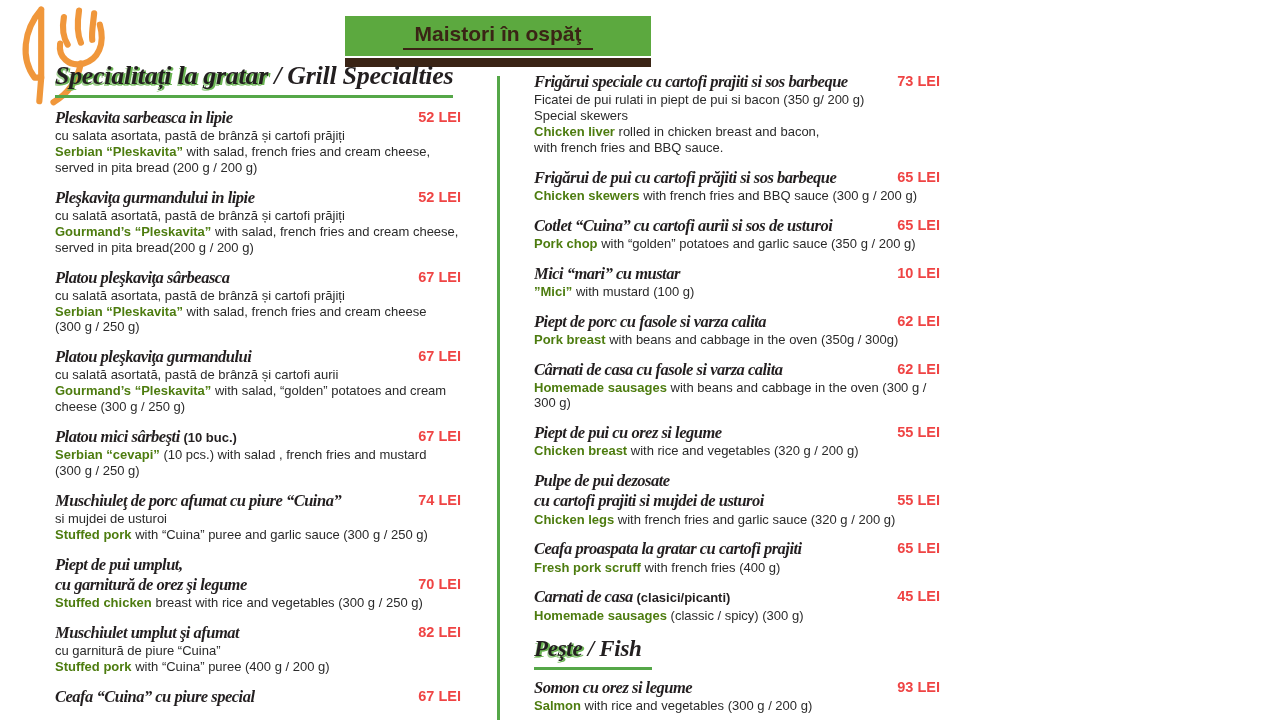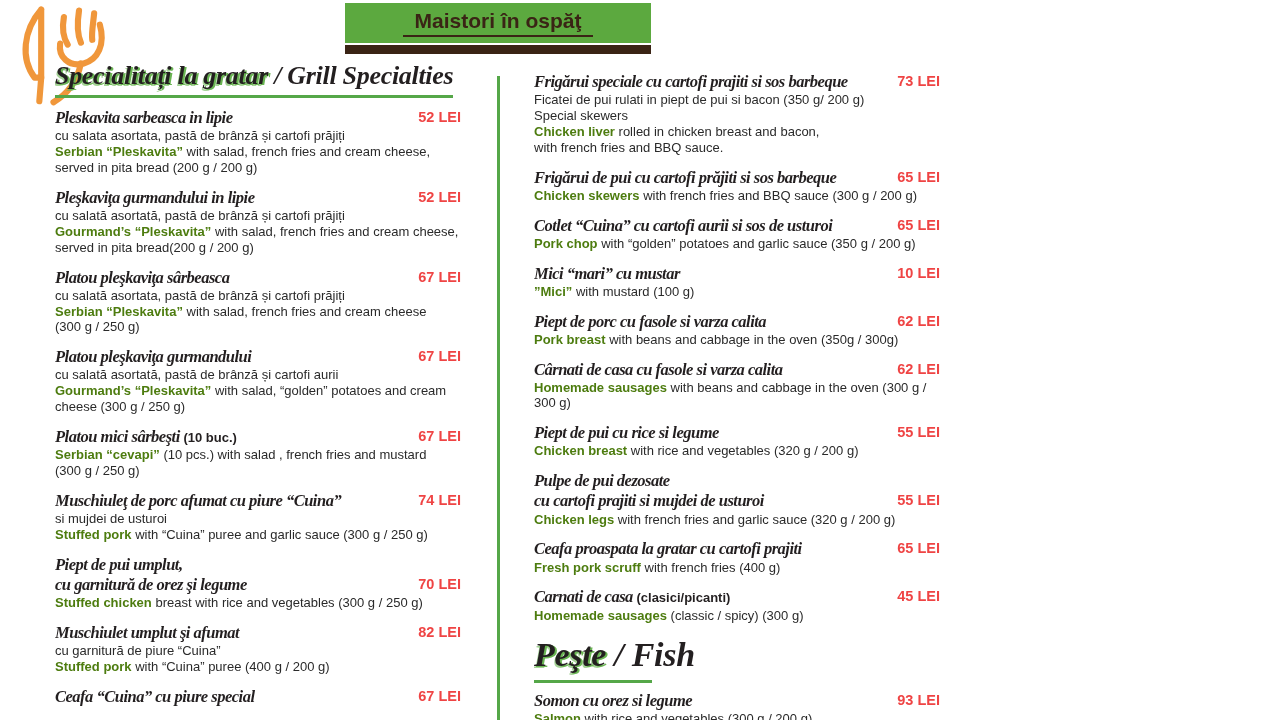--- a/index.html
+++ b/index.html
@@ -2,40 +2,40 @@
 <html><head>
 <meta charset="utf-8">
 <style>
   html,body{margin:0;padding:0;}
   body{
     width:1280px;height:720px;overflow:hidden;position:relative;
     background:#ffffff;color:#231f20;
     font-family:"Liberation Sans",sans-serif;
   }
   
-  .banner{position:absolute;left:345px;top:3px;width:306px;}
+  .banner{position:absolute;left:345px;top:16px;width:306px;}
   .banner-green{height:40px;background:#5ca93f;display:flex;align-items:center;justify-content:center;}
   .banner-title{
     font-weight:bold;font-size:21px;color:#3a2415;
     border-bottom:2px solid #3a2415;padding:0 12px 3px;line-height:1.1;
   }
   .banner-bar{height:9px;background:#3a2415;margin-top:2px;}
   
   .logo{position:absolute;left:10px;top:0;width:104px;height:108px;}
   
   .col{position:absolute;width:406px;}
   .col-left{left:55px;top:60px;height:660px;overflow:hidden;}
   .col-right{left:534px;top:72px;height:648px;overflow:hidden;}
   .divider{position:absolute;left:497px;top:76px;width:3px;height:644px;background:#55a748;}
   
   .section-head{
     font-family:"Liberation Serif",serif;font-style:italic;font-weight:bold;
     font-size:26px;letter-spacing:-0.3px;white-space:nowrap;line-height:1.2;
   }
-  .fish-head{font-size:34px;margin-top:6px;}
+  .fish-head{font-size:23px;margin-top:6px;}
   .head-ro{text-shadow:2px 1px 0 #6ab553,-1px 2px 0 rgba(106,181,83,.6);}
   .section-underline{height:3px;background:#55a748;margin:4px 0 10px 0;}
   .underline-left{width:398px;}
   .underline-fish{width:118px;margin-bottom:8px;}
   
   .menu-item{margin-bottom:12px;}
   .irow{position:relative;padding-right:88px;line-height:1.22;}
   .iname{
     font-family:"Liberation Serif",serif;font-style:italic;font-weight:bold;
     font-size:16.5px;letter-spacing:-0.5px;
@@ -152,21 +152,21 @@
       </div>
       <div class="menu-item">
         <div class="irow"><span class="iname">Piept de porc cu fasole si varza calita</span><span class="iprice">62 LEI</span></div>
         <div class="dline"><b>Pork breast</b> with beans and cabbage in the oven (350g / 300g)</div>
       </div>
       <div class="menu-item">
         <div class="irow"><span class="iname">Cârnati de casa cu fasole si varza calita</span><span class="iprice">62 LEI</span></div>
         <div class="dline"><b>Homemade sausages</b> with beans and cabbage in the oven (300 g / 300 g)</div>
       </div>
       <div class="menu-item">
-        <div class="irow"><span class="iname">Piept de pui cu rice si legume</span><span class="iprice">55 LEI</span></div>
+        <div class="irow"><span class="iname">Piept de pui cu orez si legume</span><span class="iprice">55 LEI</span></div>
         <div class="dline"><b>Chicken breast</b> with rice and vegetables (320 g / 200 g)</div>
       </div>
       <div class="menu-item">
         <div class="irow"><span class="iname">Pulpe de pui dezosate</span></div>
         <div class="irow"><span class="iname">cu cartofi prajiti si mujdei de usturoi</span><span class="iprice">55 LEI</span></div>
         <div class="dline"><b>Chicken legs</b> with french fries and garlic sauce (320 g / 200 g)</div>
       </div>
       <div class="menu-item">
         <div class="irow"><span class="iname">Ceafa proaspata la gratar cu cartofi prajiti</span><span class="iprice">65 LEI</span></div>
         <div class="dline"><b>Fresh pork scruff</b> with french fries (400 g)</div>

